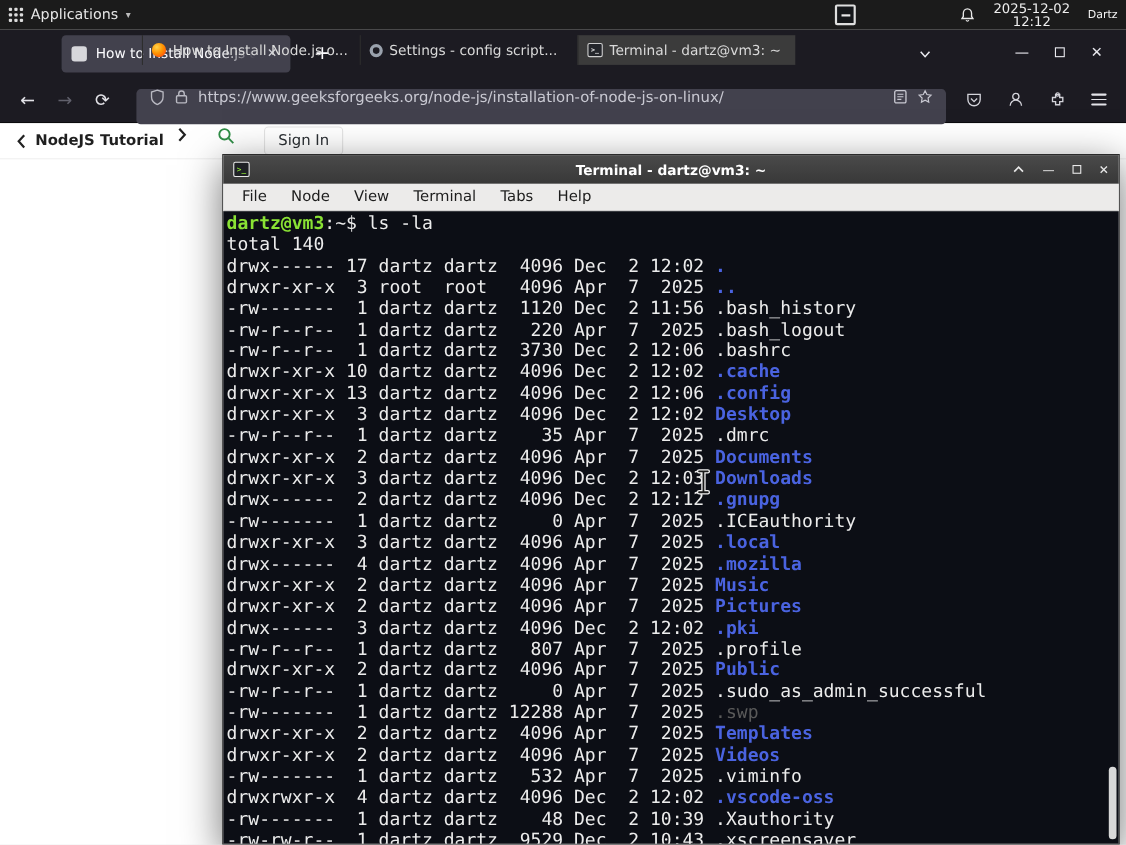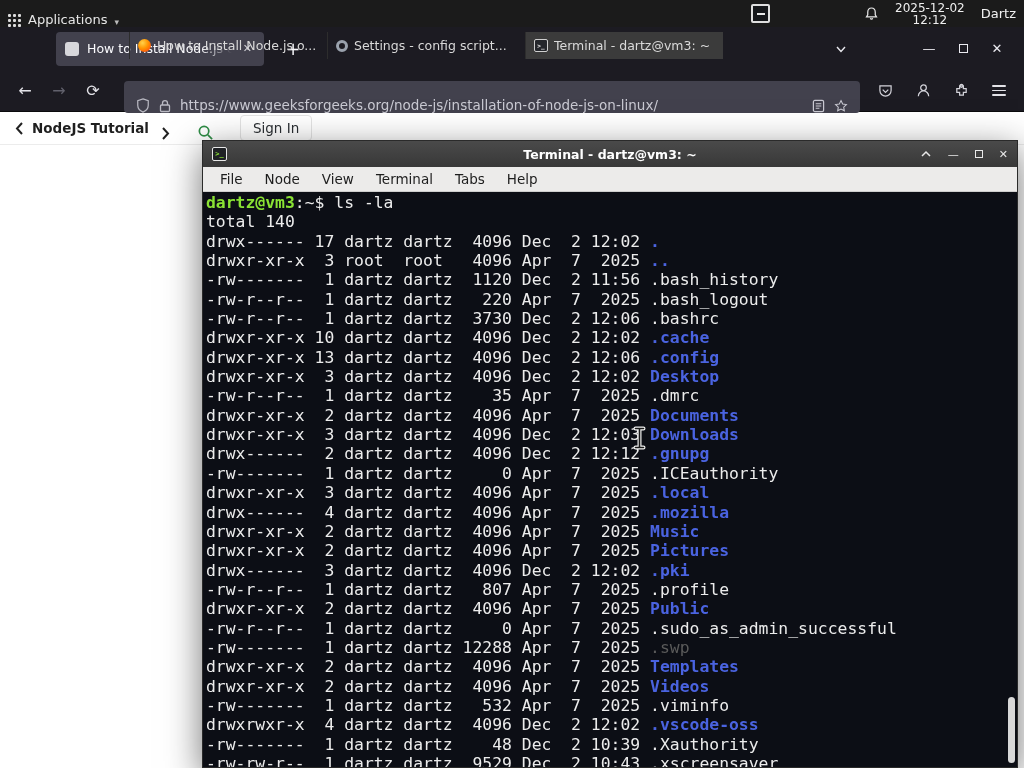--- a/index.html
+++ b/index.html
@@ -2,42 +2,42 @@
 <html style="--t-bg: #0c0e15; --t-fg: #ececec; --t-green: #8ae234; --t-dir: #4a63e0; --t-dim: #5a5a5a;"><head>
 <meta charset="utf-8">
 <style>
   * { box-sizing: border-box; margin: 0; padding: 0; }
   html,body { width:1024px; height:768px; }
   body { position:relative; overflow:hidden; background:#fff; font-family:"DejaVu Sans",sans-serif; }
 
   
   .panel { position:absolute; top:0; left:0; right:0; height:27px; background:#1b1b1b;
            display:flex; align-items:center; color:#e6e6e6; font-size:13px; z-index:8; }
-  .apps-btn { display:flex; align-items:flex-end; height:27px; padding:0 10px 0 8px; gap:7px; cursor:default; }
+  .apps-btn { display:flex; align-items:center; height:27px; padding:0 10px 0 8px; gap:7px; cursor:default; }
   .grid-icon { width:13px; height:13px; display:grid; grid-template-columns:repeat(3,1fr); gap:1.5px; }
   .grid-icon i { background:#dcdcdc; border-radius:1px; }
   .apps-caret { font-size:9px; color:#bbb; }
   .taskbar { display:flex; height:27px; }
   .task { display:flex; align-items:center; gap:6px; width:198px; height:27px; padding:0 8px;
           border-left:1px solid #2d2d2d; font-size:12.5px; color:#d9d9d9;
           overflow:hidden; white-space:nowrap;margin-top:32px; }
   .task span.lbl { overflow:hidden; text-overflow:clip; white-space:nowrap; }
   .task.active { background:#3b3b3b; }
   .ticon { flex:0 0 auto; display:inline-flex; align-items:center; justify-content:center; }
   .icon-firefox { width:13px; height:13px; border-radius:50%;
                   background:radial-gradient(circle at 35% 30%, #ffd24a, #ff9400 45%, #ff5e0d 75%, #d9480f); }
   .icon-settings { width:12px; height:12px; border-radius:50%; border:3px solid #9aa2ad; background:transparent; }
   .icon-terminal { width:14px; height:13px; background:#24262b; border:1px solid #cfcfcf; border-radius:2px;
                    color:#e8e8e8; font:bold 6px "DejaVu Sans Mono",monospace; }
   .panel-right { margin-left:auto; display:flex; align-items:center; gap:16px; padding-right:8px; }
   .tray-icon { width:19px; height:19px; border:2px solid #dfdfdf; background:#15171a; border-radius:2px;
                margin-right:78px; display:flex; align-items:center; justify-content:center; }
   .tray-icon i { width:8px; height:2px; background:#e8e8e8; }
   .clock { text-align:center; font-size:12px; line-height:12px; color:#efefef; }
-  .panel-user { font-size:13px; color:#f2f2f2; }
+  .panel-user { font-size:10px; color:#f2f2f2; }
 
   
   .browser { position:absolute; top:27px; left:0; width:1024px; height:741px; background:#fff; z-index:1; }
   .tabbar { height:43px; background:#1c1b22; display:flex; align-items:center; padding:0 10px; }
   .tab { display:flex; align-items:center; gap:8px; background:#42414d; border-radius:4px; height:34px;
          padding:0 9px; width:208px; margin-left:46px; color:#fbfbfe; font-size:12.5px; }
   .tab .favicon { width:14px; height:14px; border-radius:3px; background:#d7d7db; flex:0 0 auto; }
   .tab .t-label { flex:1; overflow:hidden; white-space:nowrap;
                   -webkit-mask-image:linear-gradient(90deg,#000 78%,transparent); }
   .tab .tab-close { color:#d4d4da; font-size:11px; padding:2px 3px; border-radius:3px; }
@@ -45,33 +45,33 @@
   .tab-winbtns { margin-left:auto; display:flex; align-items:center; color:#eaeaf0; }
   .alltabs-btn { margin-right:44px; display:flex; }
   .wbtn { width:34px; text-align:center; font-size:13px; }
   .wbtn .sq { display:inline-block; width:9px; height:9px; border:1.4px solid #eaeaf0; }
 
   .navbar { height:42px; background:#1c1b22; display:flex; align-items:center; padding:0 8px;
             border-bottom:1px solid #0b0b0d; }
   .navbtn { width:34px; height:30px; display:flex; align-items:center; justify-content:center;
             color:#e3e3e8; font-size:16px; border-radius:4px; }
   .navbtn.dim { color:#61616c; }
-  .urlbar { flex:1; height:32px; background:#42414d; border-radius:4px; display:flex; align-items:flex-end;
+  .urlbar { flex:1; height:32px; background:#42414d; border-radius:4px; display:flex; align-items:flex-start;
             gap:9px; padding:0 12px; margin:12px 8px 0 14px; color:#c9c9d2; font-size:13.5px; }
   .urlbar .url-text { flex:1; overflow:hidden; white-space:nowrap; }
   .right-icons { display:flex; align-items:center; gap:4px; }
   .hamburger { display:flex; flex-direction:column; gap:3px; }
   .hamburger i { width:14px; height:1.8px; background:#e3e3e8; border-radius:1px; }
 
   .gfgnav { height:33px; background:#fff; display:flex; align-items:center; padding:0 14px;
             font-size:13px; color:#333; border-bottom:1px solid #ececec; }
   .gfg-active { font-weight:bold; font-size:13.5px; color:#1f1f1f; margin:0 4px 0 8px; white-space:nowrap; }
   .gfg-items { flex:1; display:flex; gap:26px; overflow:hidden; white-space:nowrap; margin-left:14px; }
   .gfg-item { color:#2f3337; }
-  .gfg-right { display:flex; align-items:flex-end; gap:26px; margin-left:8px; }
+  .gfg-right { display:flex; align-items:flex-start; gap:26px; margin-left:8px; }
   .signin { color:#2b2f33; font-size:13.5px; padding:4px 12px; border:1px solid #e3e3e3; border-radius:4px; background:#fff; }
   .page-content { height:623px; background:#ffffff; }
 
   
   .terminal { position:absolute; left:202px; top:140px; width:816px; height:628px; z-index:5;
               display:flex; flex-direction:column; box-shadow:0 10px 34px rgba(0,0,0,.55);
               border:1px solid #2a2a2a; }
   .t-titlebar { height:26px; background:linear-gradient(#4a4a4a,#383838); position:relative;
                 display:flex; align-items:center; padding:0 9px; flex:0 0 auto; }
   .t-title { position:absolute; left:0; right:0; text-align:center; color:#fff;

